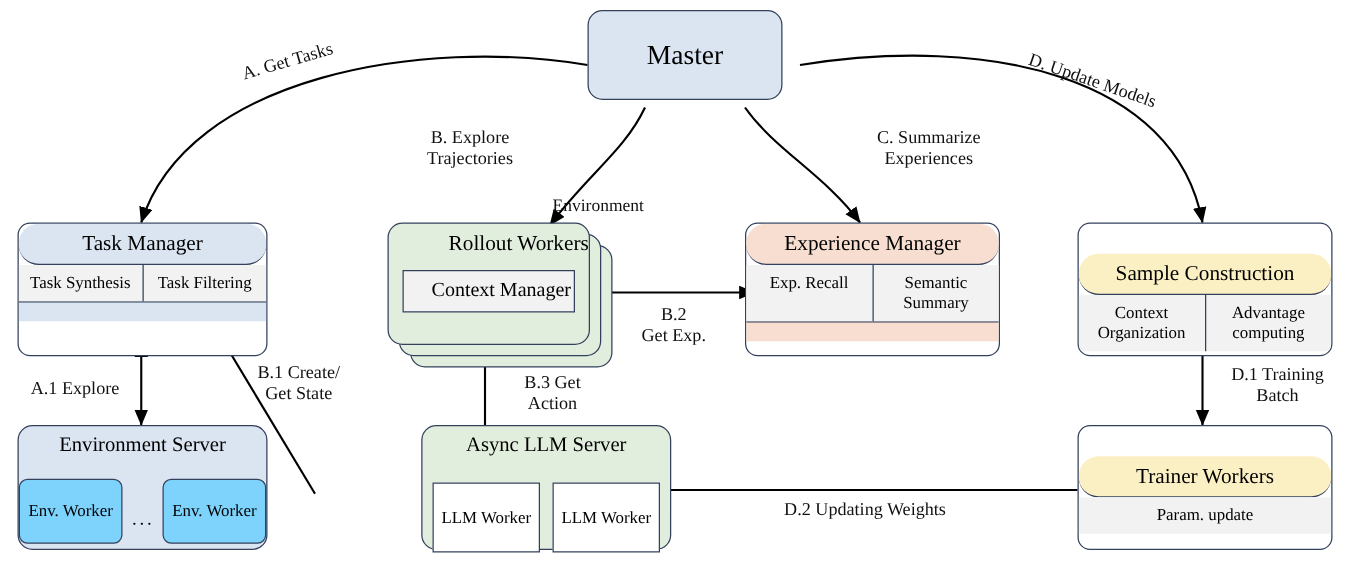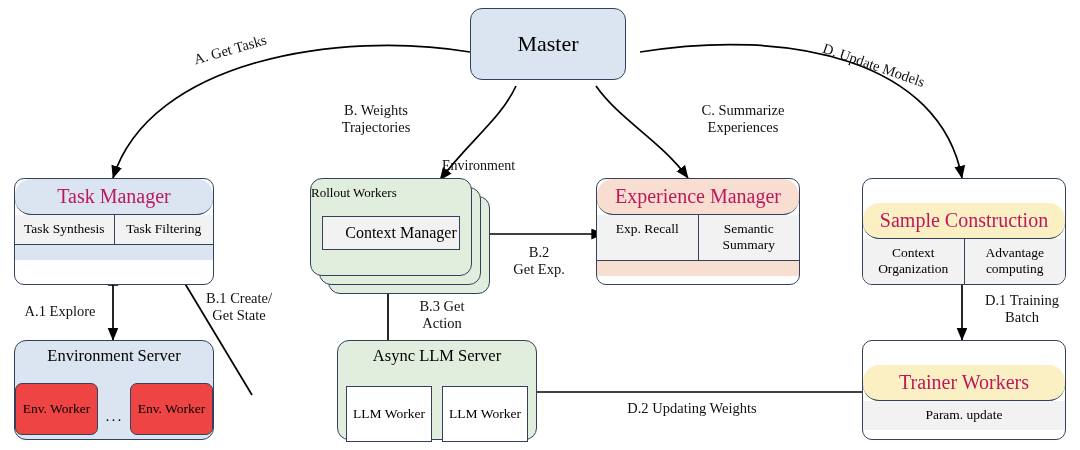--- a/index.html
+++ b/index.html
@@ -16,22 +16,22 @@
   .node{position:absolute;box-sizing:border-box;}
   .card{
     box-sizing:border-box;
     border:1.4px solid #33415c;
     border-radius:10px;
     overflow:hidden;
     background:#ffffff;
   }
   .card-title{
     text-align:center;
-    font-size:20px;
-    color:#be185d;
+    font-size:17px;
+    color:#000000;
     line-height:1;
     padding:7px 4px 8px;
     border-bottom:1.4px solid #33415c;
     white-space:nowrap;
     border-radius:16px;
   }
   .card-cells{display:flex;}
   .cell{
     flex:1 1 0;
     background:#f2f2f2;
@@ -61,21 +61,21 @@
     background:#e2eedd;
   }
   .rollout-face{
     position:absolute;left:0;top:0;
     box-sizing:border-box;
     border:1.4px solid #33415c;
     border-radius:12px;
     background:#e2eedd;
   }
   .rollout-title{
-    text-align:left;font-size:13px;color:#000;
+    text-align:right;font-size:17px;color:#000;
     padding-top:7px;line-height:1;white-space:nowrap;
   }
   .inner-box{
     position:absolute;
     box-sizing:border-box;
     border:1.4px solid #33415c;
     background:#f2f2f2;
     text-align:center;
     font-size:16px;
     color:#000;
@@ -99,21 +99,21 @@
     position:absolute;left:0;right:0;
     display:flex;align-items:center;justify-content:center;
   }
   .worker{
     box-sizing:border-box;
     text-align:center;font-size:13.5px;line-height:1.2;
     color:#000;
     display:flex;align-items:center;justify-content:center;
     border:1.4px solid #33415c;
   }
-  .worker.env{background:#ef4444;border-radius:7px;width:86px;height:52px;text-align:right;}
+  .worker.env{background:#7dd3fc;border-radius:7px;width:86px;height:52px;text-align:right;}
   .worker.llm{background:#ffffff;border-radius:0;width:86px;height:56px;}
   .dots{font-size:15px;color:#000;padding:0 7px;letter-spacing:1px;
         display:flex;align-items:flex-end;height:52px;padding-bottom:12px;}
 
   
   .lbl{
     position:absolute;
     font-size:14.5px;
     color:#000;
     line-height:1.2;
@@ -232,21 +232,21 @@
     <div class="card-title">Trainer Workers</div>
     <div class="card-cells">
       <div class="cell">Param.
 update</div>
     </div>
     <div class="card-foot"></div>
   </div>
 
   <div class="lbl rot-a" style="left:192px;top:52px;">A. Get Tasks</div>
 
-  <div class="lbl" style="left:318px;top:102px;width:116px;">B. Weights
+  <div class="lbl" style="left:318px;top:102px;width:116px;">B. Explore
 Trajectories</div>
 
   <div class="lbl" style="left:676px;top:102px;width:134px;">C. Summarize
 Experiences</div>
 
   <div class="lbl rot-d" style="left:826px;top:40px;">D. Update Models</div>
 
   <div class="lbl" style="left:14px;top:303px;width:92px;">A.1 Explore</div>
 
   <div class="lbl" style="left:186px;top:290px;width:106px;">B.1 Create/

